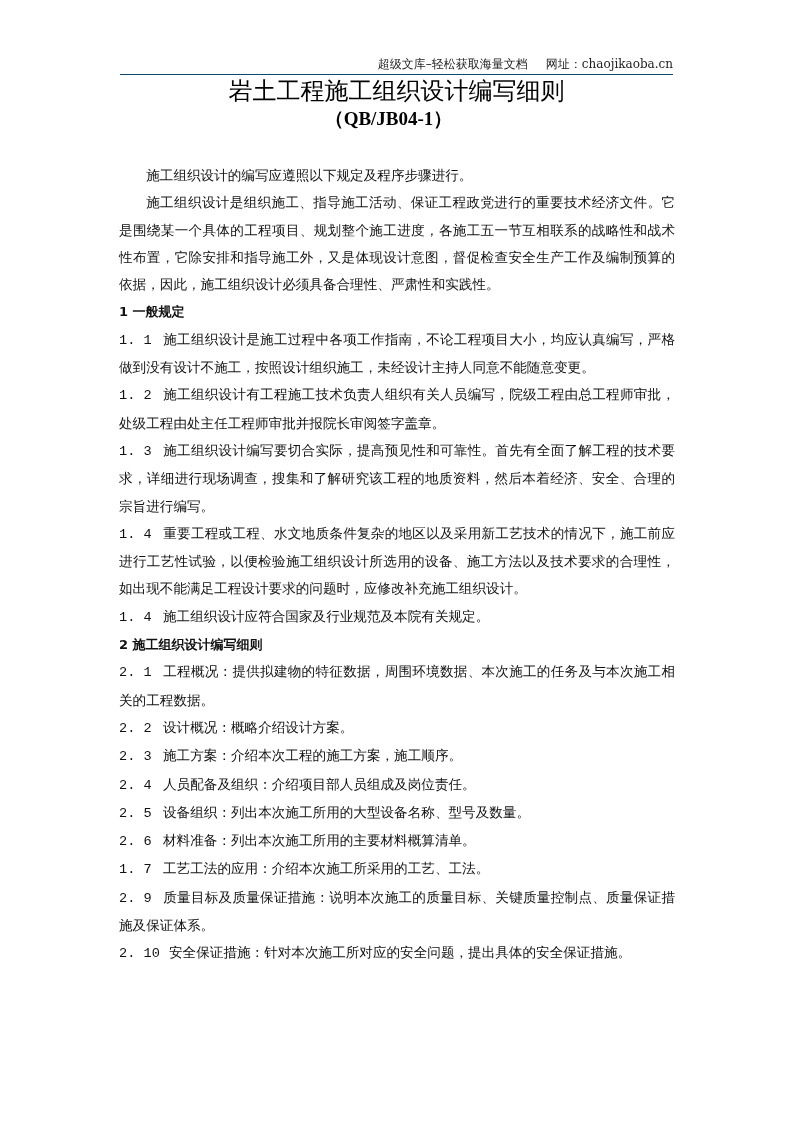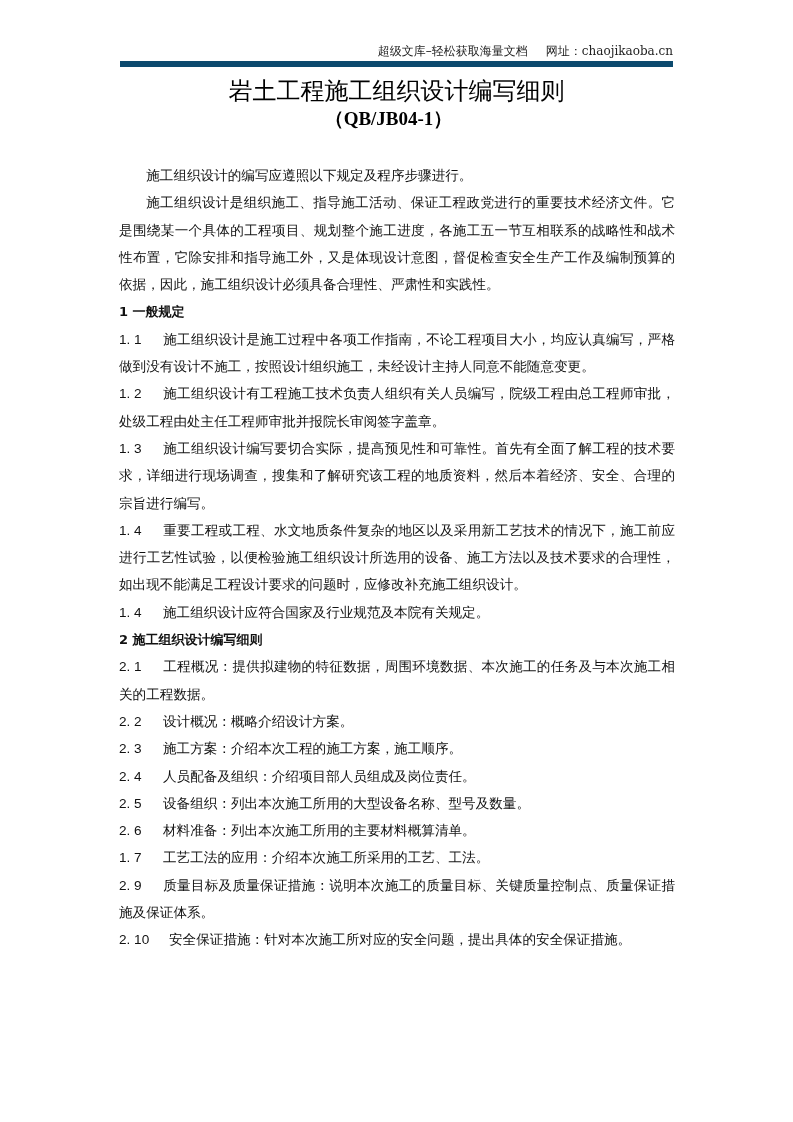--- a/index.html
+++ b/index.html
@@ -11,24 +11,24 @@
       width: 793px;
       height: 1122px;
       position: relative;
       overflow: hidden;
       font-family: "DejaVu Serif", "Liberation Serif", serif;
       color: #111111;
     }
     .page-header {
       position: absolute;
       left: 120px;
-      top: 43px;
+      top: 56px;
       width: 553px;
       height: 18px;
-      border-bottom: 6px solid #0c4a6e;
+      border-bottom: 1px solid #0c4a6e;
       text-align: right;
       font-size: 12px;
       line-height: 16px;
       color: #222222;
     }
     .page-header .site-name { margin-right: 18px; }
     .title {
       position: absolute;
       left: 0;
       width: 793px;
@@ -68,21 +68,21 @@
       text-indent: 2em;
     }
     .section-heading {
       font-weight: bold;
       font-family: "DejaVu Sans", "Liberation Sans", sans-serif;
       font-size: 13px;
     }
     .item-num {
       display: inline-block;
       min-width: 44px;
-      font-family: Liberation Sans, sans-serif;
+      font-family: Liberation Mono, monospace;
     }
     .item-num.wide { min-width: 50px; }
   </style>
 </head>
 <body>
 
 <div class="page-header">
   <span class="site-name">超级文库–轻松获取海量文档</span><span class="site-url">网址：chaojikaoba.cn</span>
 </div>
 

